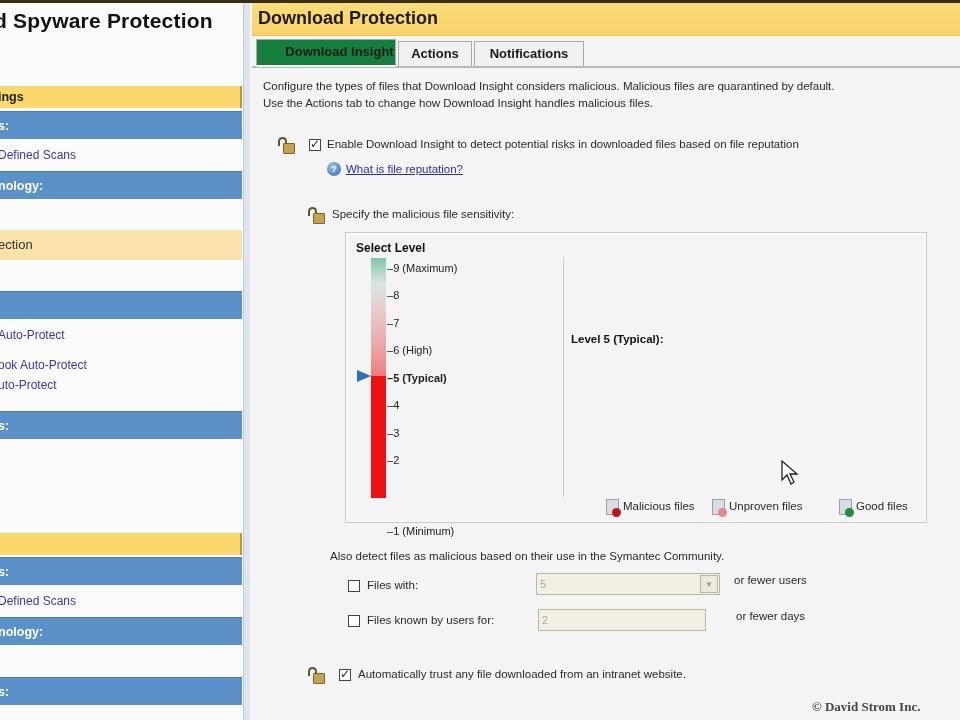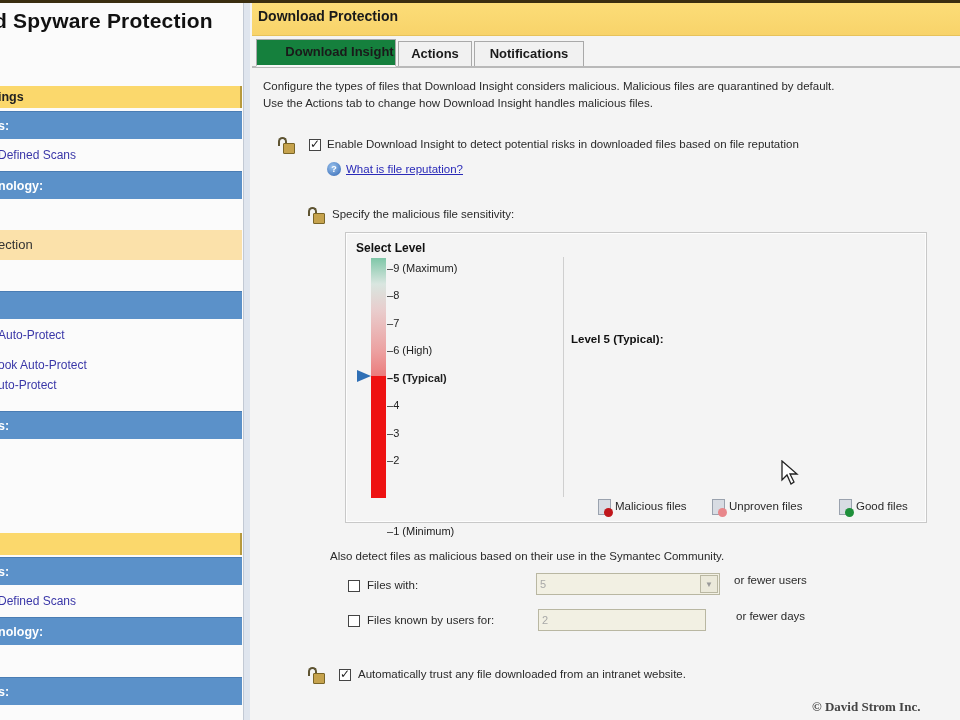--- a/index.html
+++ b/index.html
@@ -16,21 +16,21 @@
   .sb-row { position: absolute; left: 0; width: 242px; height: 28px; font-size: 12.5px; line-height: 28px; white-space: nowrap; overflow: hidden; }
   .sb-row.gold { background: #fbd86c; border-right: 2px solid #b89a3d; font-weight: bold; color: #222; height: 22px; line-height: 22px; }
   .sb-row.gold-light { background: #fbe1aa; color: #333; font-size: 13px; height: 30px; line-height: 30px; }
   .sb-row.blue { background: #5b91c9; color: #fff; font-weight: bold; border-top: 1px solid #4a7db4; }
   .sb-row.link { background: transparent; color: #3a37a8; font-size: 12px; }
   .sb-row span { position: absolute; left: -2px; }
 
   
   .main { position: absolute; left: 252px; top: 3px; width: 708px; height: 717px; background: #f4f4f4; }
   .main-header { position: absolute; left: 0; top: 0; width: 708px; height: 33px; background: linear-gradient(#fcdd78, #f8d36a); border-bottom: 1px solid #e7c25b; }
-  .main-title { position: absolute; left: 6px; top: 5px; font-size: 14px; font-weight: bold; color: #1a1a1a; }
+  .main-title { position: absolute; left: 6px; top: 5px; font-size: 18px; font-weight: bold; color: #1a1a1a; }
 
   .tabs { position: absolute; left: 0; top: 36px; width: 708px; height: 28px; }
   .tabline { position: absolute; left: 0; top: 63px; width: 708px; height: 2px; background: #b9b9b9; }
   .tab { position: absolute; top: 2px; height: 25px; border: 1px solid #a9a9a9; border-bottom: none; background: #f1f1f1; font-size: 13px; font-weight: bold; line-height: 24px; text-align: center; color: #1a1a1a; }
   .tab.active { top: 0; height: 28px; background: #15803d; border-bottom: 2px solid #f6f6f6; z-index: 2; padding-left: 27px; }
 
   .desc { position: absolute; left: 11px; top: 75px; font-size: 11.5px; line-height: 17px; color: #2a2a2a; }
 
   .lock { position: absolute; width: 20px; height: 18px; }
   .lock .shackle { position: absolute; left: 1px; top: 0; width: 9px; height: 9px; border: 2px solid #5e5432; border-bottom: none; border-radius: 5px 5px 0 0; }
@@ -170,21 +170,21 @@
     <div class="tick sel" style="top:139px;">–<span>5 (Typical)</span></div>
     <div class="tick" style="top:166px;">–<span>4</span></div>
     <div class="tick" style="top:194px;">–<span>3</span></div>
     <div class="tick" style="top:221px;">–<span>2</span></div>
     <div class="tick" style="top:248px;margin-top:44px;">–<span>1 (Minimum)</span></div>
     <div class="pointer"></div>
 
     <div class="vdivider"></div>
     <div class="level-title">Level 5 (Typical):</div>
 
-    <div class="legend-item" style="left:252px;">
+    <div class="legend-item" style="left:260px;">
       <span class="doc"><span class="dot" style="background:#c0161b;"></span></span><span>Malicious files</span>
     </div>
     <div class="legend-item" style="left:366px;">
       <span class="doc"><span class="dot" style="background:#e8868a;"></span></span><span>Unproven files</span>
     </div>
     <div class="legend-item" style="left:493px;">
       <span class="doc"><span class="dot" style="background:#1e8f3a;"></span></span><span>Good files</span>
     </div>
   </div>
 

